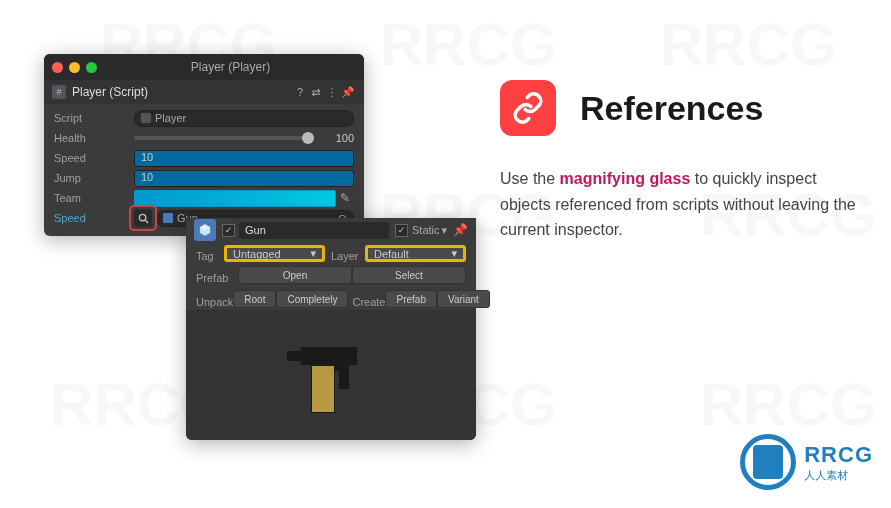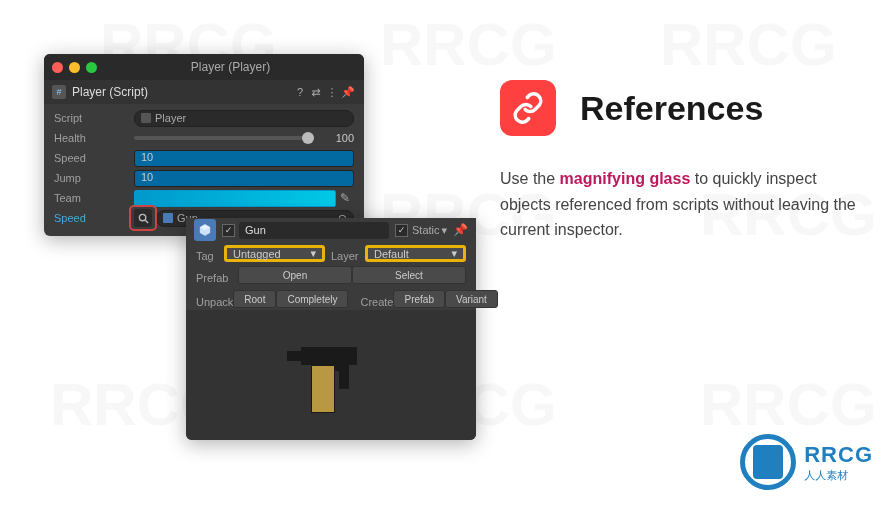--- a/index.html
+++ b/index.html
@@ -187,21 +187,21 @@
   </div>
   <div class="row2">
     <span class="lbl" style="width:42px">Prefab</span>
     <div class="btn" style="flex:1;justify-content:center">Open</div>
     <div class="btn" style="flex:1;justify-content:center">Select</div>
   </div>
   <div class="row2" style="height:24px">
     <span class="lbl" style="width:42px">Unpack</span>
     <div class="btn">Root</div>
     <div class="btn">Completely</div>
-    <span class="lbl" style="margin-left:12px">Create</span>
+    <span class="lbl" style="margin-left:4px">Create</span>
     <div class="btn">Prefab</div>
     <div class="btn">Variant</div>
   </div>
   <div class="preview">
     <div class="gun">
       <div class="gun-body gun-top"></div>
       <div class="gun-body gun-barrel"></div>
       <div class="gun-body gun-grip"></div>
       <div class="gun-body gun-mag"></div>
       <div class="gun-body gun-trigger"></div>

